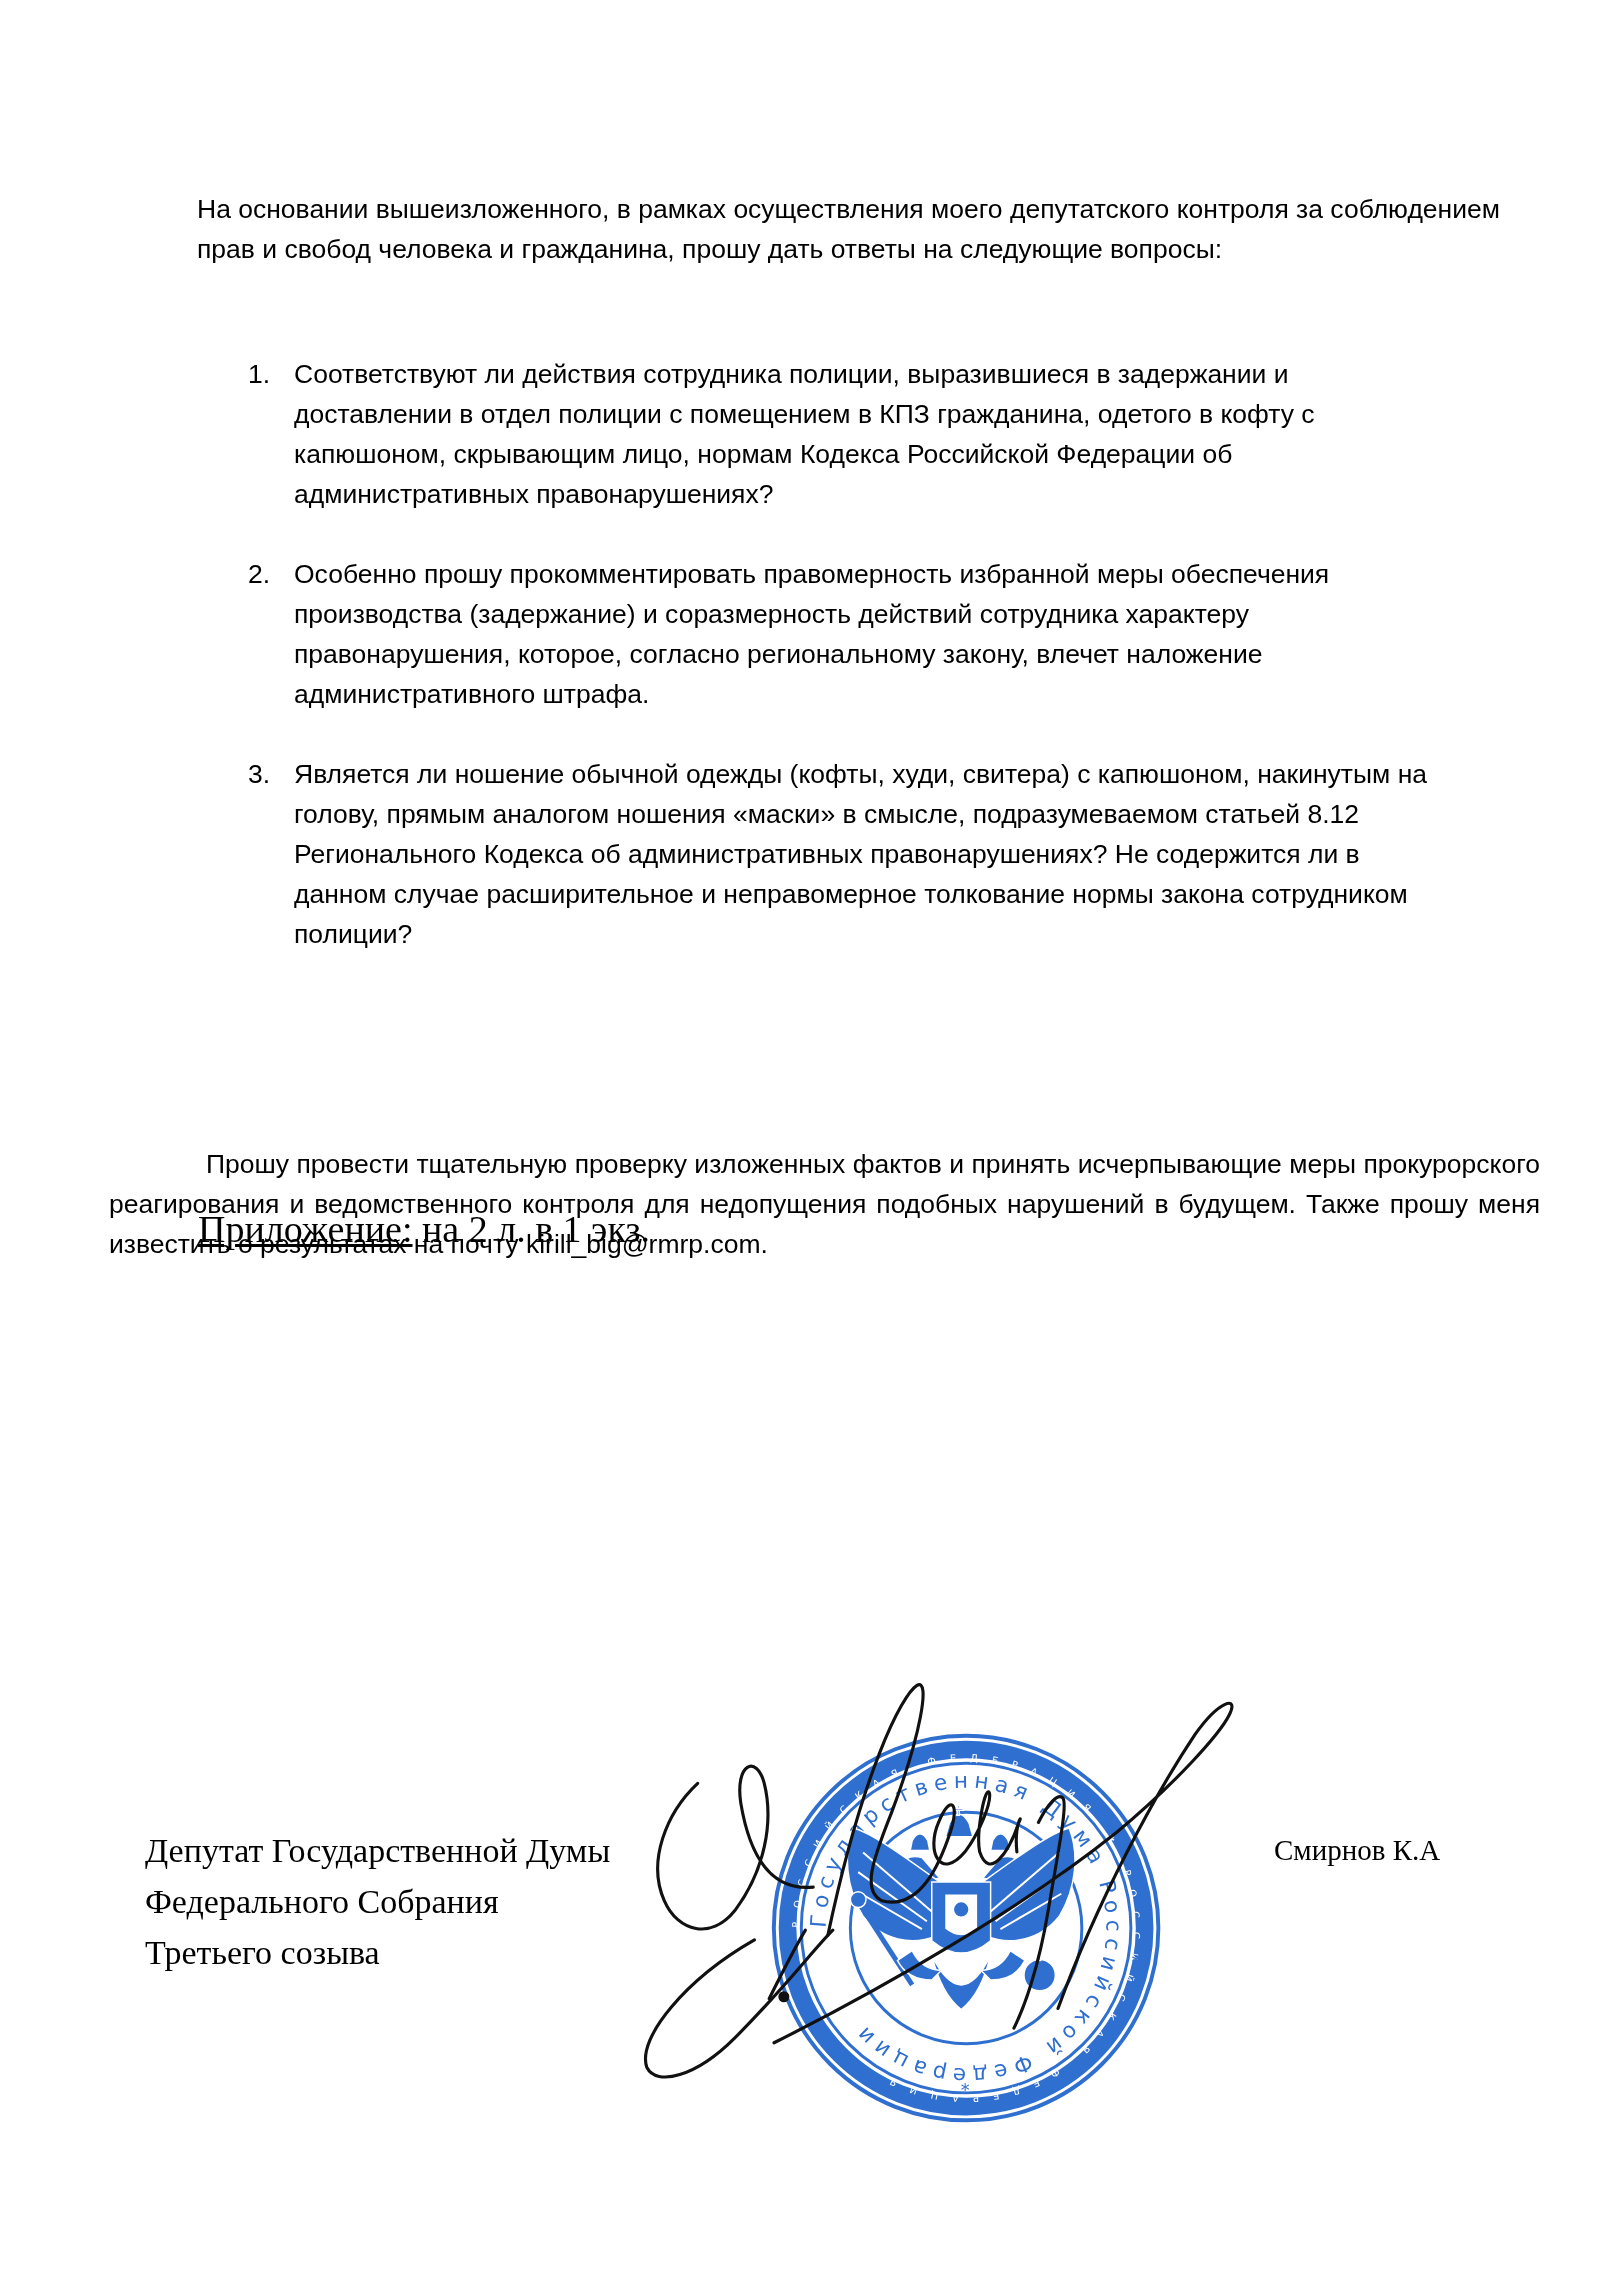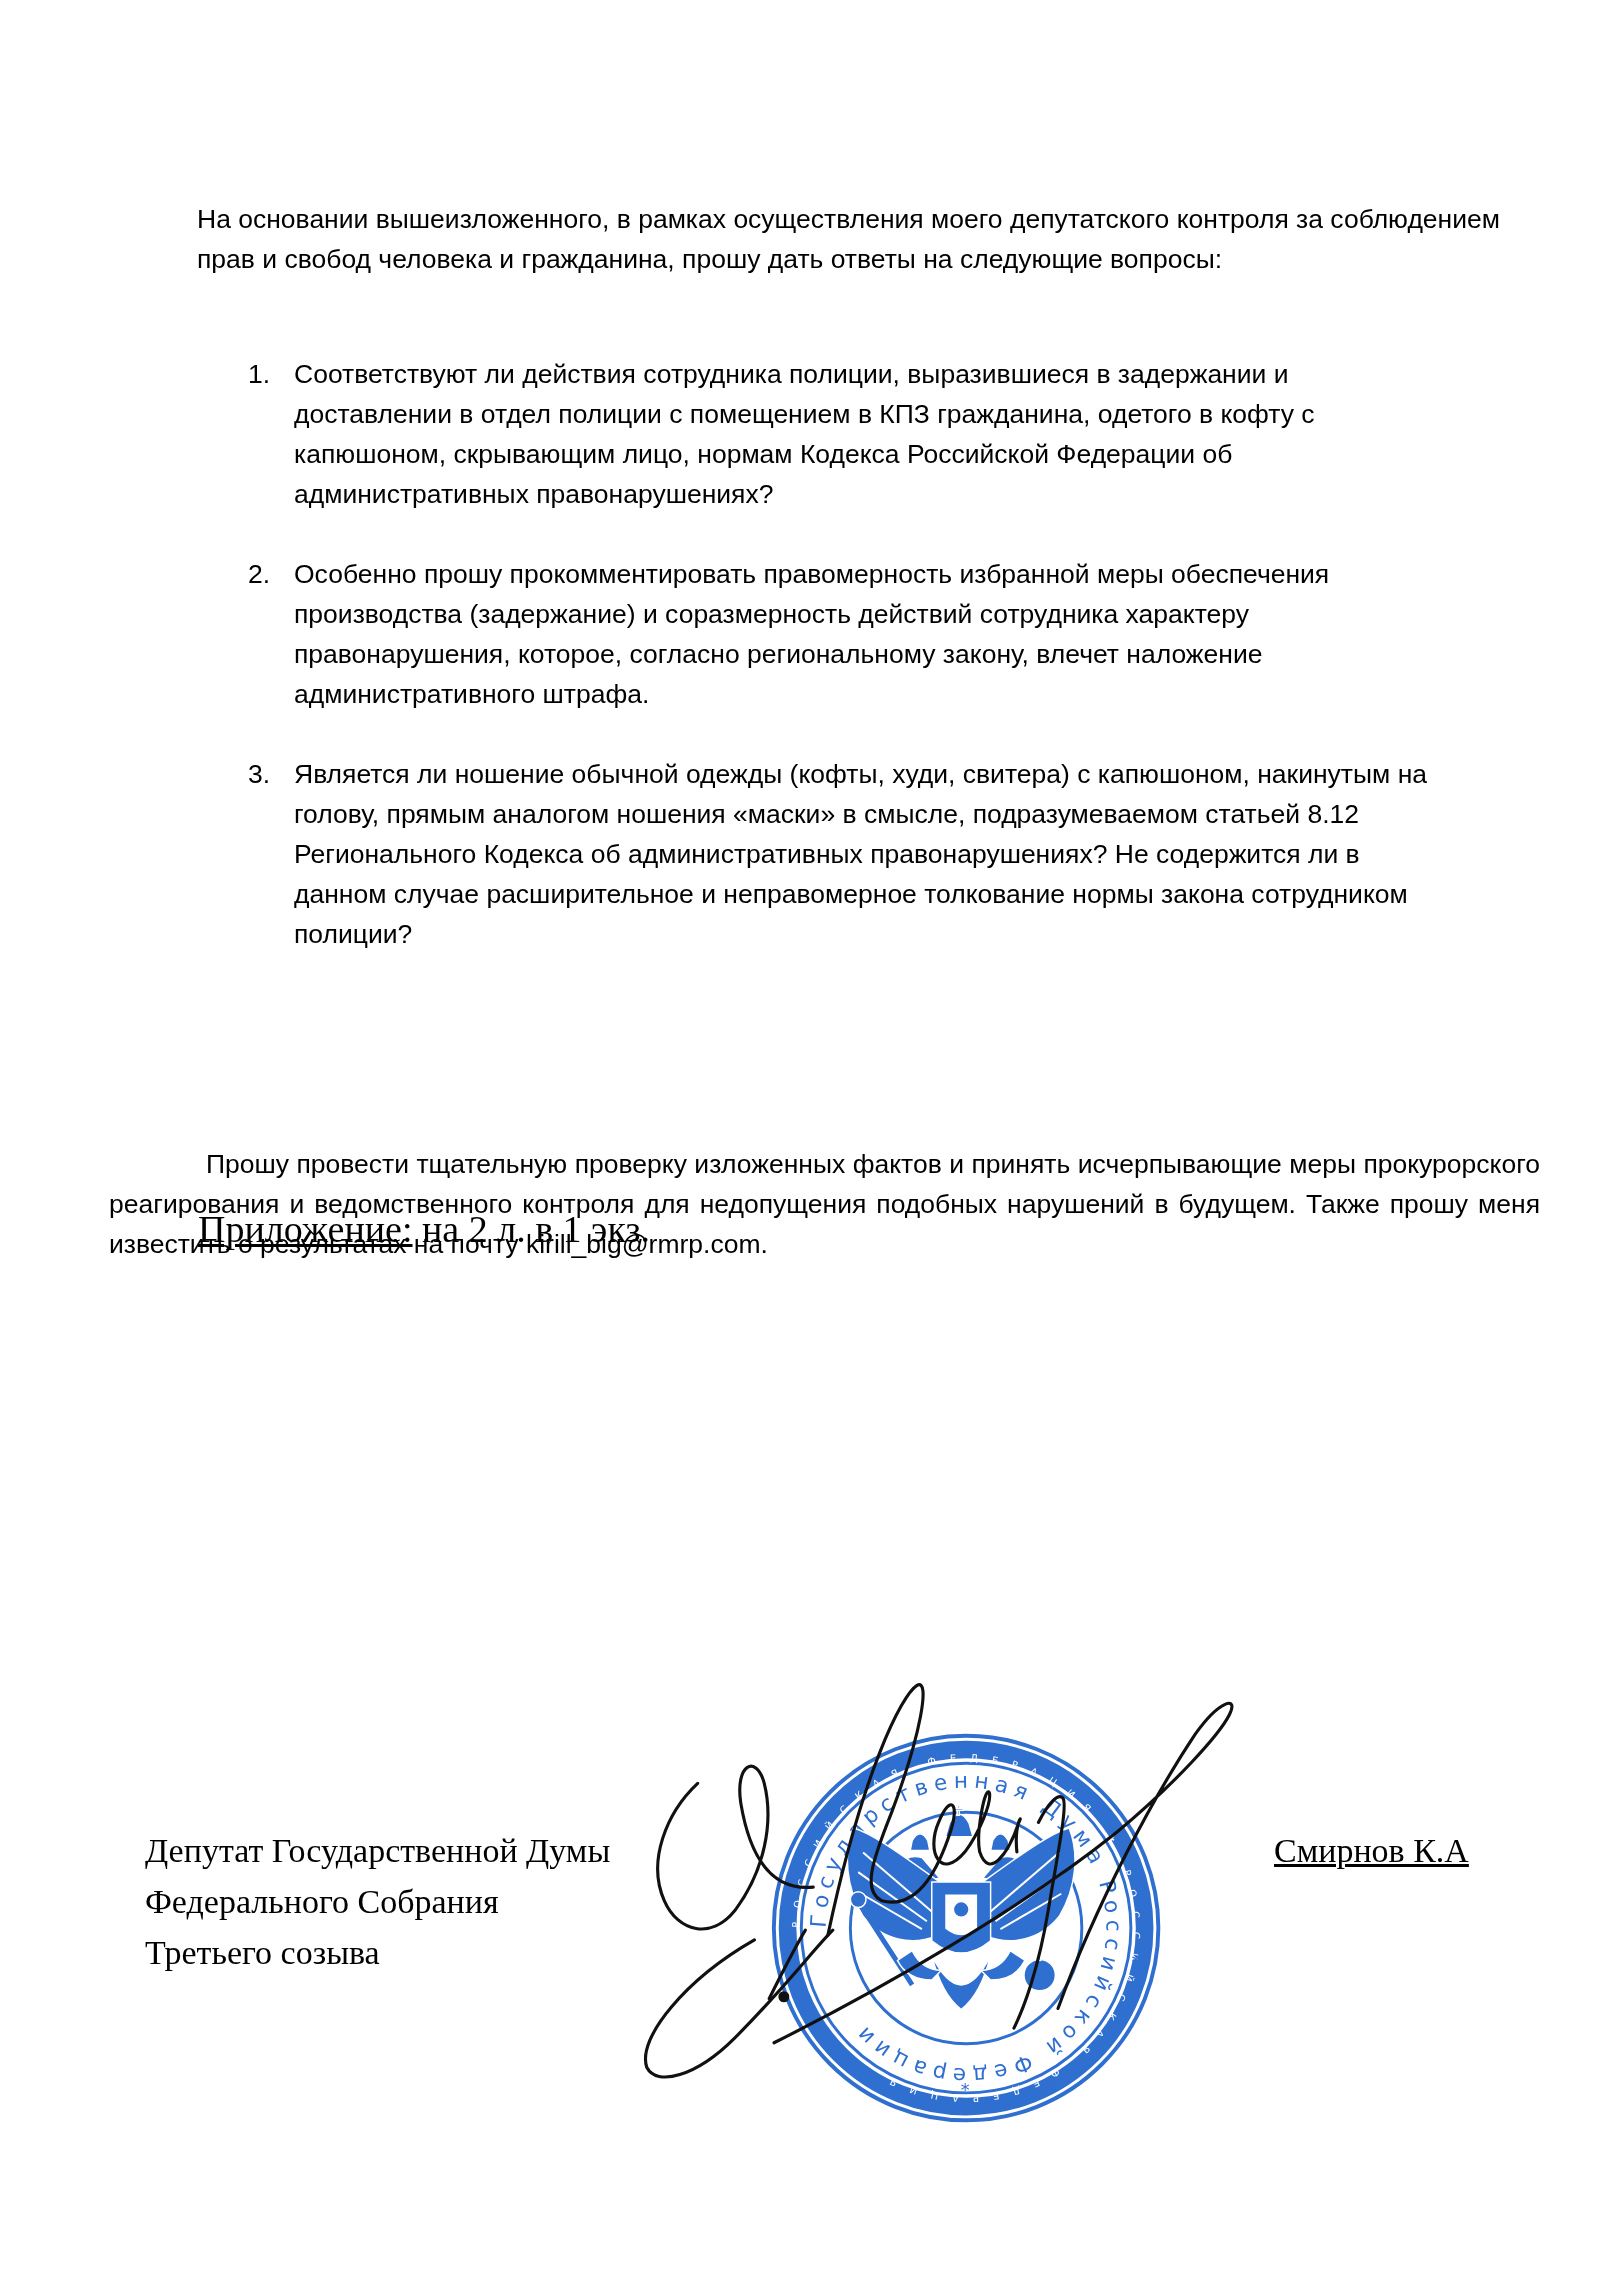--- a/index.html
+++ b/index.html
@@ -1,30 +1,30 @@
 <!DOCTYPE html>
 <html><head>
   <meta charset="utf-8">
   <style>
     html, body { margin: 0; padding: 0; background: #ffffff; }
     body { width: 1623px; height: 2293px; position: relative; overflow: hidden; color: #000; }
     .sans { font-family: "Liberation Sans", "DejaVu Sans", sans-serif; font-size: 26.5px; }
     .serif { font-family: "Liberation Serif", "DejaVu Serif", serif; }
-    .intro { position: absolute; left: 197px; top: 199px; width: 1353px; line-height: 40px; }
+    .intro { position: absolute; left: 197px; top: 189px; width: 1353px; line-height: 40px; }
     .intro p { margin: 0; }
     .qlist { position: absolute; left: 248px; top: 354px; width: 1274px; margin: 0; padding: 0; list-style: none; line-height: 40px; }
     .qitem { display: flex; margin-bottom: 40px; }
     .qnum { width: 46px; flex: none; }
     .qtext { width: 1157px; }
     .request { position: absolute; left: 101px; top: 1136px; width: 1431px; line-height: 40px; text-align: justify; text-indent: 97px; margin: 8px; }
     .attach { position: absolute; left: 198px; top: 1210px; font-size: 38px; line-height: 39px; }
     .attach .lbl { text-decoration: underline; }
     .sig-left { position: absolute; left: 101px; top: 1825px; font-size: 34px; line-height: 51px; margin-left: 44px; }
     .sig-left div { white-space: nowrap; }
-    .sig-name { position: absolute; left: 1274px; top: 1825px; font-size: 34px; line-height: 51px; white-space: nowrap; text-decoration: underline; }
+    .sig-name { position: absolute; left: 1274px; top: 1825px; font-size: 29px; line-height: 51px; white-space: nowrap; }
     .seal { position: absolute; left: 765px; top: 1725px; width: 412px; height: 412px; }
     .signature { position: absolute; left: 627px; top: 1656px; width: 627px; height: 470px; pointer-events: none; }
   </style>
 </head>
 <body>
 
 <div class="intro sans">
   <p>На основании вышеизложенного, в рамках осуществления моего депутатского контроля за соблюдением прав и свобод человека и гражданина, прошу дать ответы на следующие вопросы:</p>
 </div>
 

